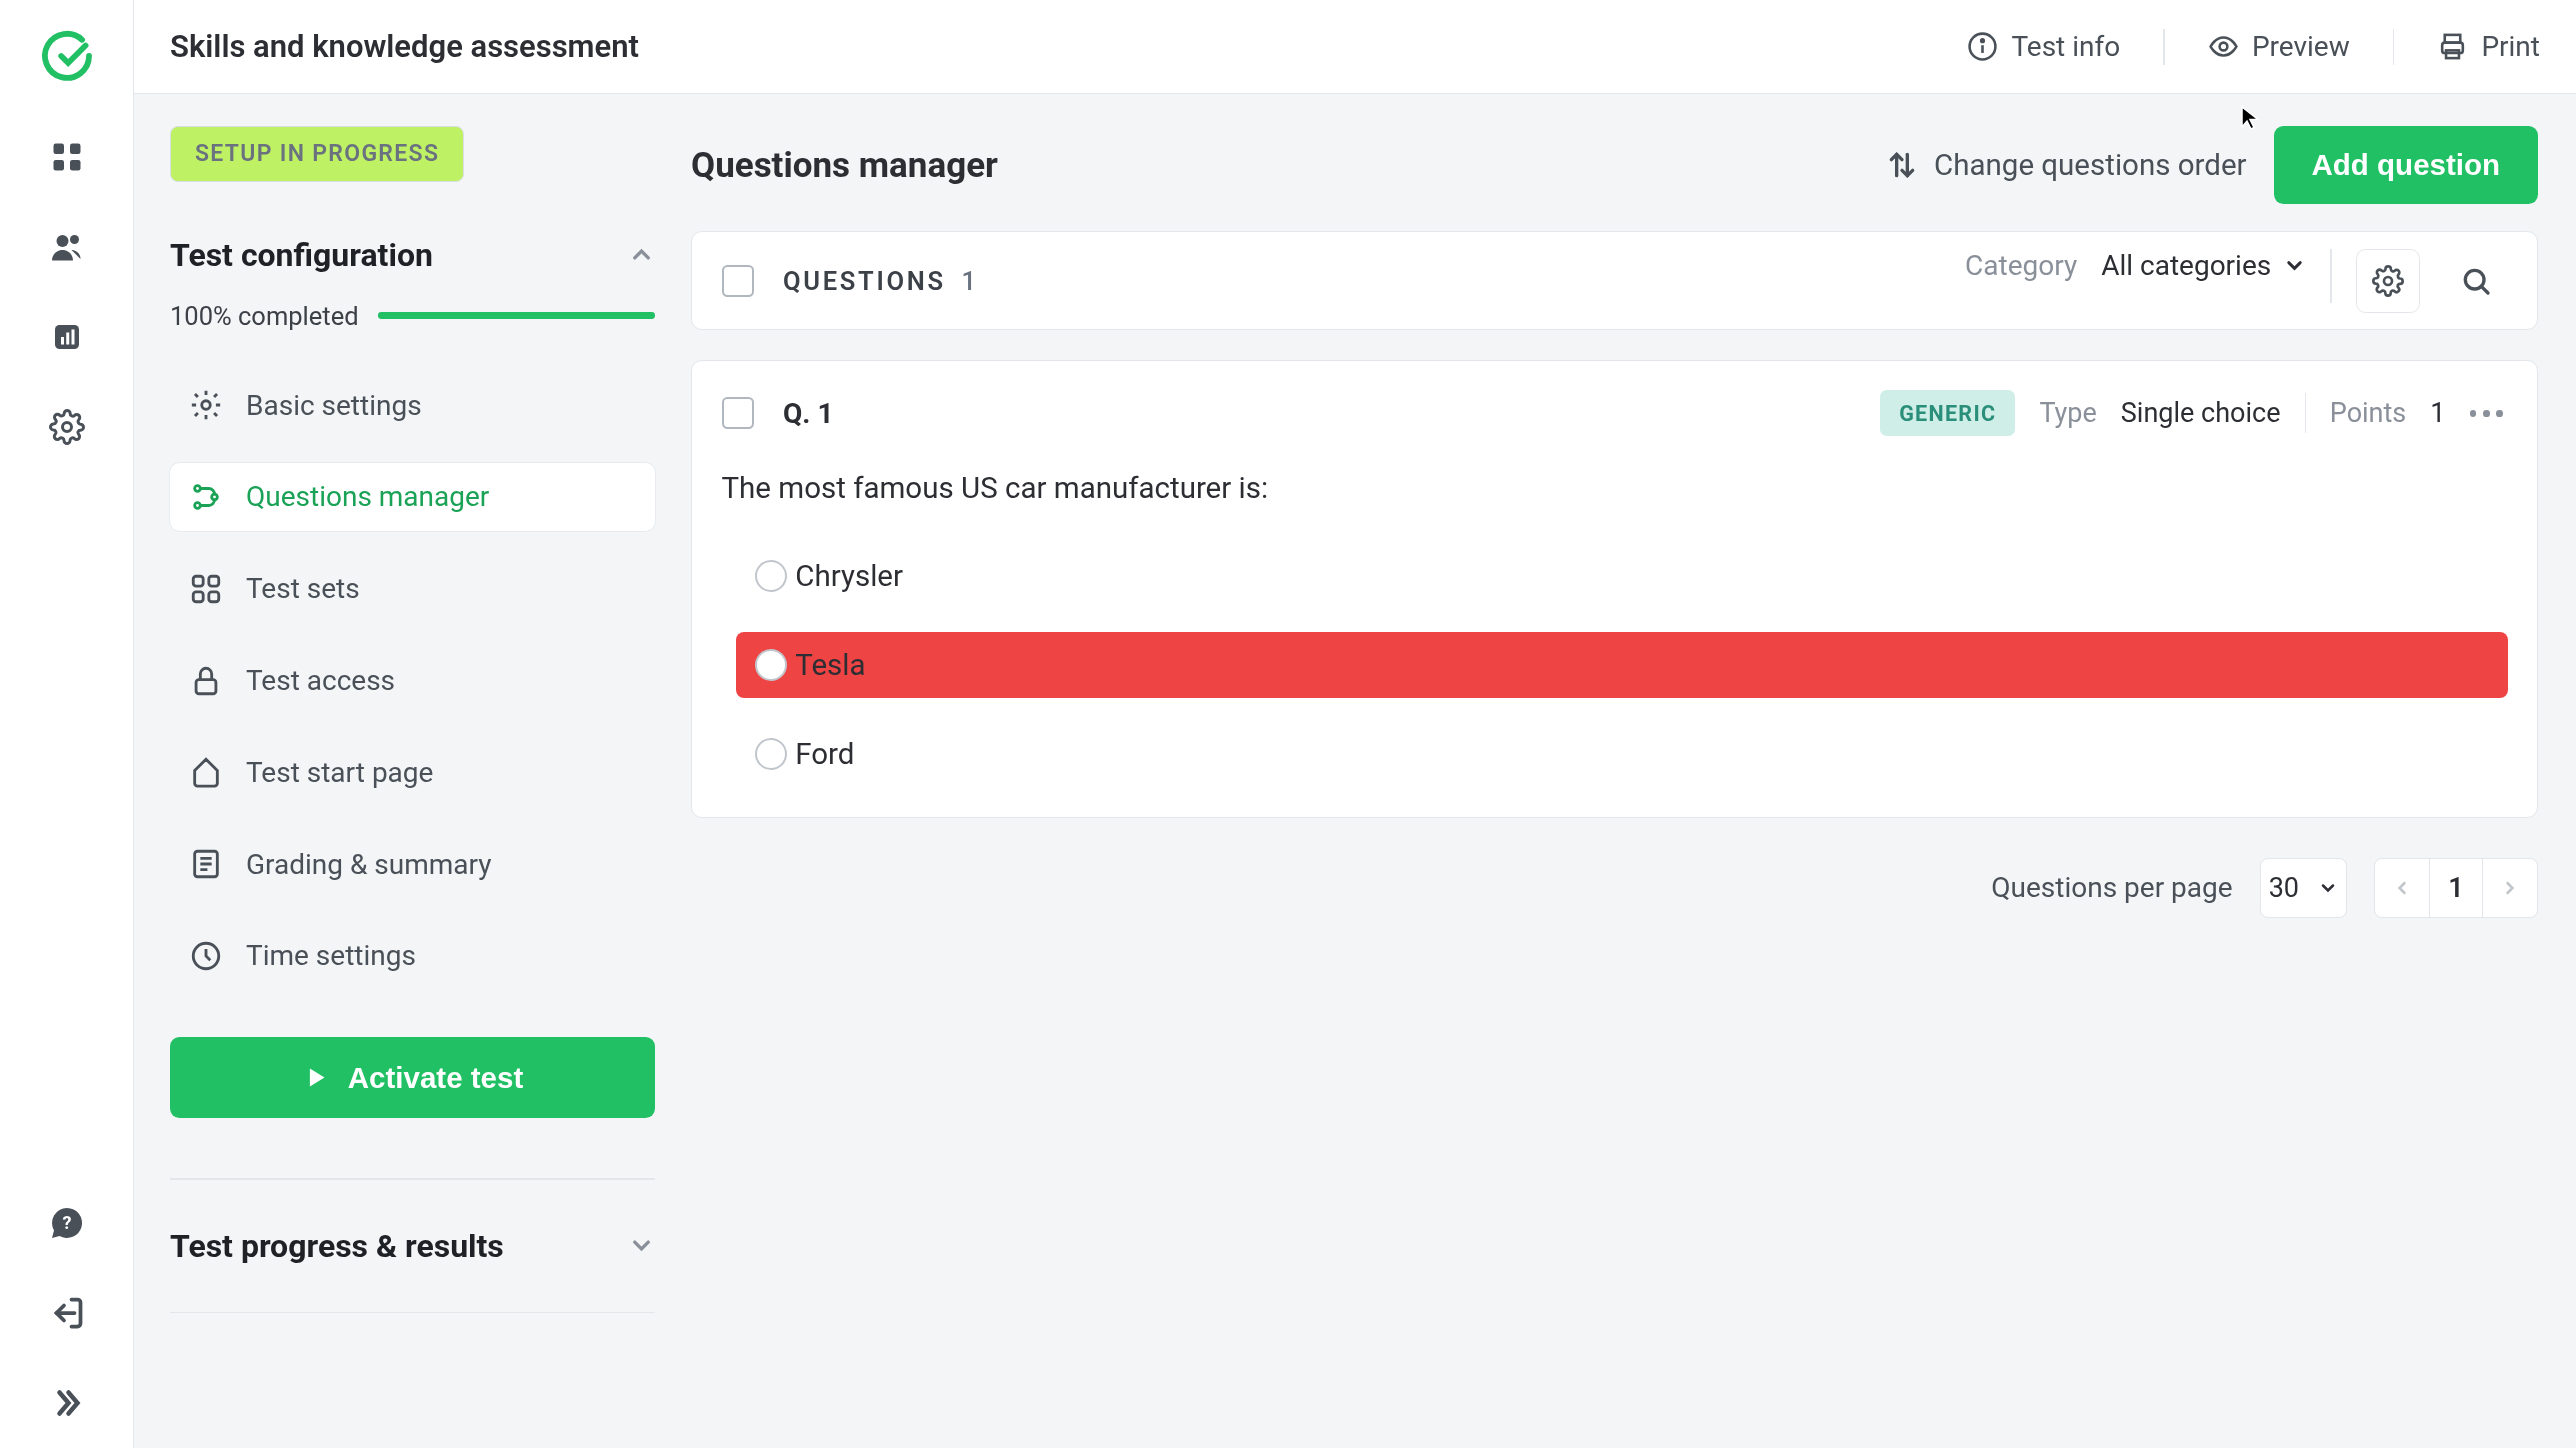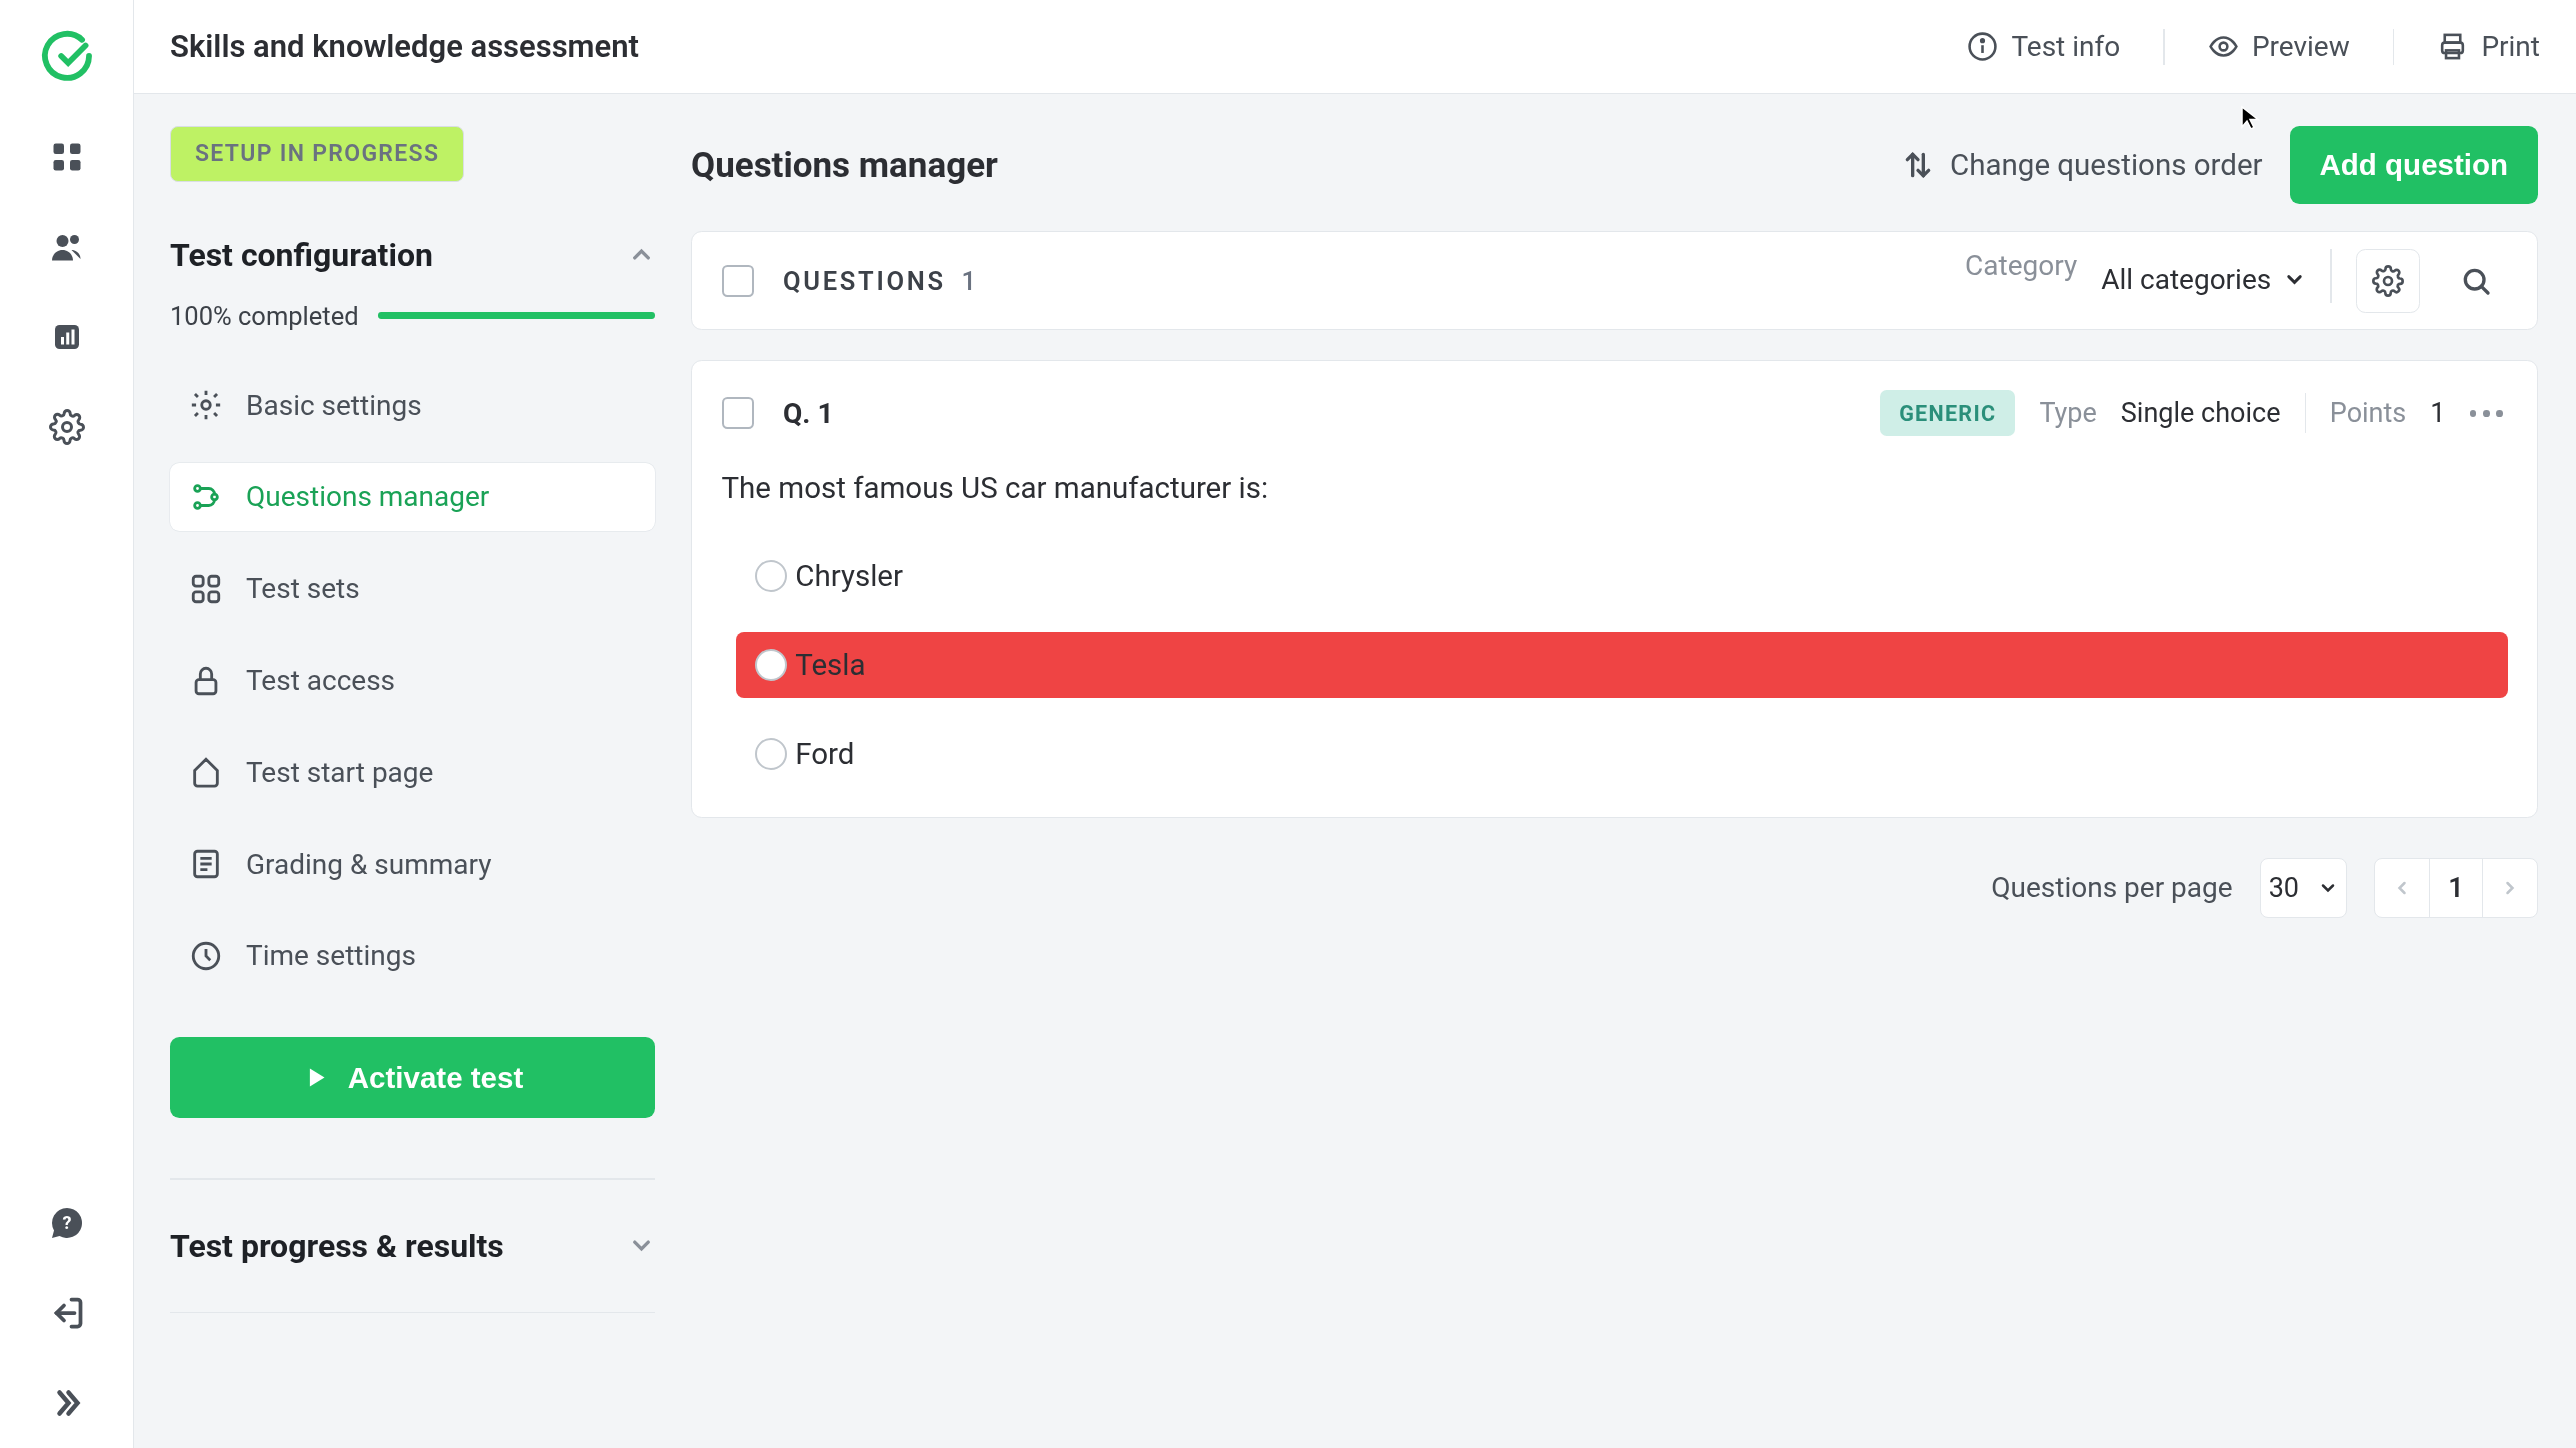--- a/index.html
+++ b/index.html
@@ -113,38 +113,38 @@
 
 .work-head { display:flex; align-items:center; padding: 0 0 27px 0; }
 .work-head .title { font-size: 35px; font-weight:700; }
 .work-head .right { margin-left:auto; display:flex; align-items:center; gap:27px; }
 .change-order { display:flex; align-items:center; gap:16px; font-size:29.5px; color:#4a5058; cursor:pointer; }
 .add-btn {
   height: 78px;
   background:#21c064; color:#fff;
   border:none; border-radius:9.4px;
   font-size:29.5px; font-weight:600;
-  padding:0 30px; cursor:pointer;
+  padding:0 38px; cursor:pointer;
 }
 
 
 .toolbar-card {
   background:#fff; border-radius:10.7px; border:0.7px solid #e3e7eb;
   display:flex; align-items:center;
   height: 99px; padding: 0 29.5px;
 }
 .chk {
   width:32px; height:32px; border:2.7px solid #b0b7bf; border-radius:5.4px;
   flex:0 0 32px; cursor:pointer;
 }
 .tcount { margin-left: 29.5px; font-size:25.5px; letter-spacing:2.7px; font-weight:600; color:#3c4148; }
 .tcount .num { color:#6a7280; font-weight:500; margin-left:6.7px;}
 .toolbar-card .right { margin-left:auto; display:flex; align-items:flex-start; gap:24px; }
 .cat-label { font-size:28px; color:#8a9099; }
-.cat-select { display:flex; align-items:center; gap:12px; font-size:28px; color:#2c2e33; cursor:pointer;margin-top:14px; }
+.cat-select { display:flex; align-items:center; gap:12px; font-size:28px; color:#2c2e33; cursor:pointer; }
 .icon-btn { width:64px; height:64px; border:0.7px solid #e3e7eb; border-radius:9.4px; display:flex; align-items:center; justify-content:center; cursor:pointer; background:#fff;}
 .icon-btn svg { width:32px; height:32px; color:#4a5058; }
 .vsep { width:1.3px; height:54px; background:#e3e7eb; }
 
 
 .qcard {
   background:#fff; border-radius:10.7px; border:0.7px solid #e3e7eb;
   margin-top: 29.5px; padding: 29.5px;
 }
 .qhead { display:flex; align-items:center; }

